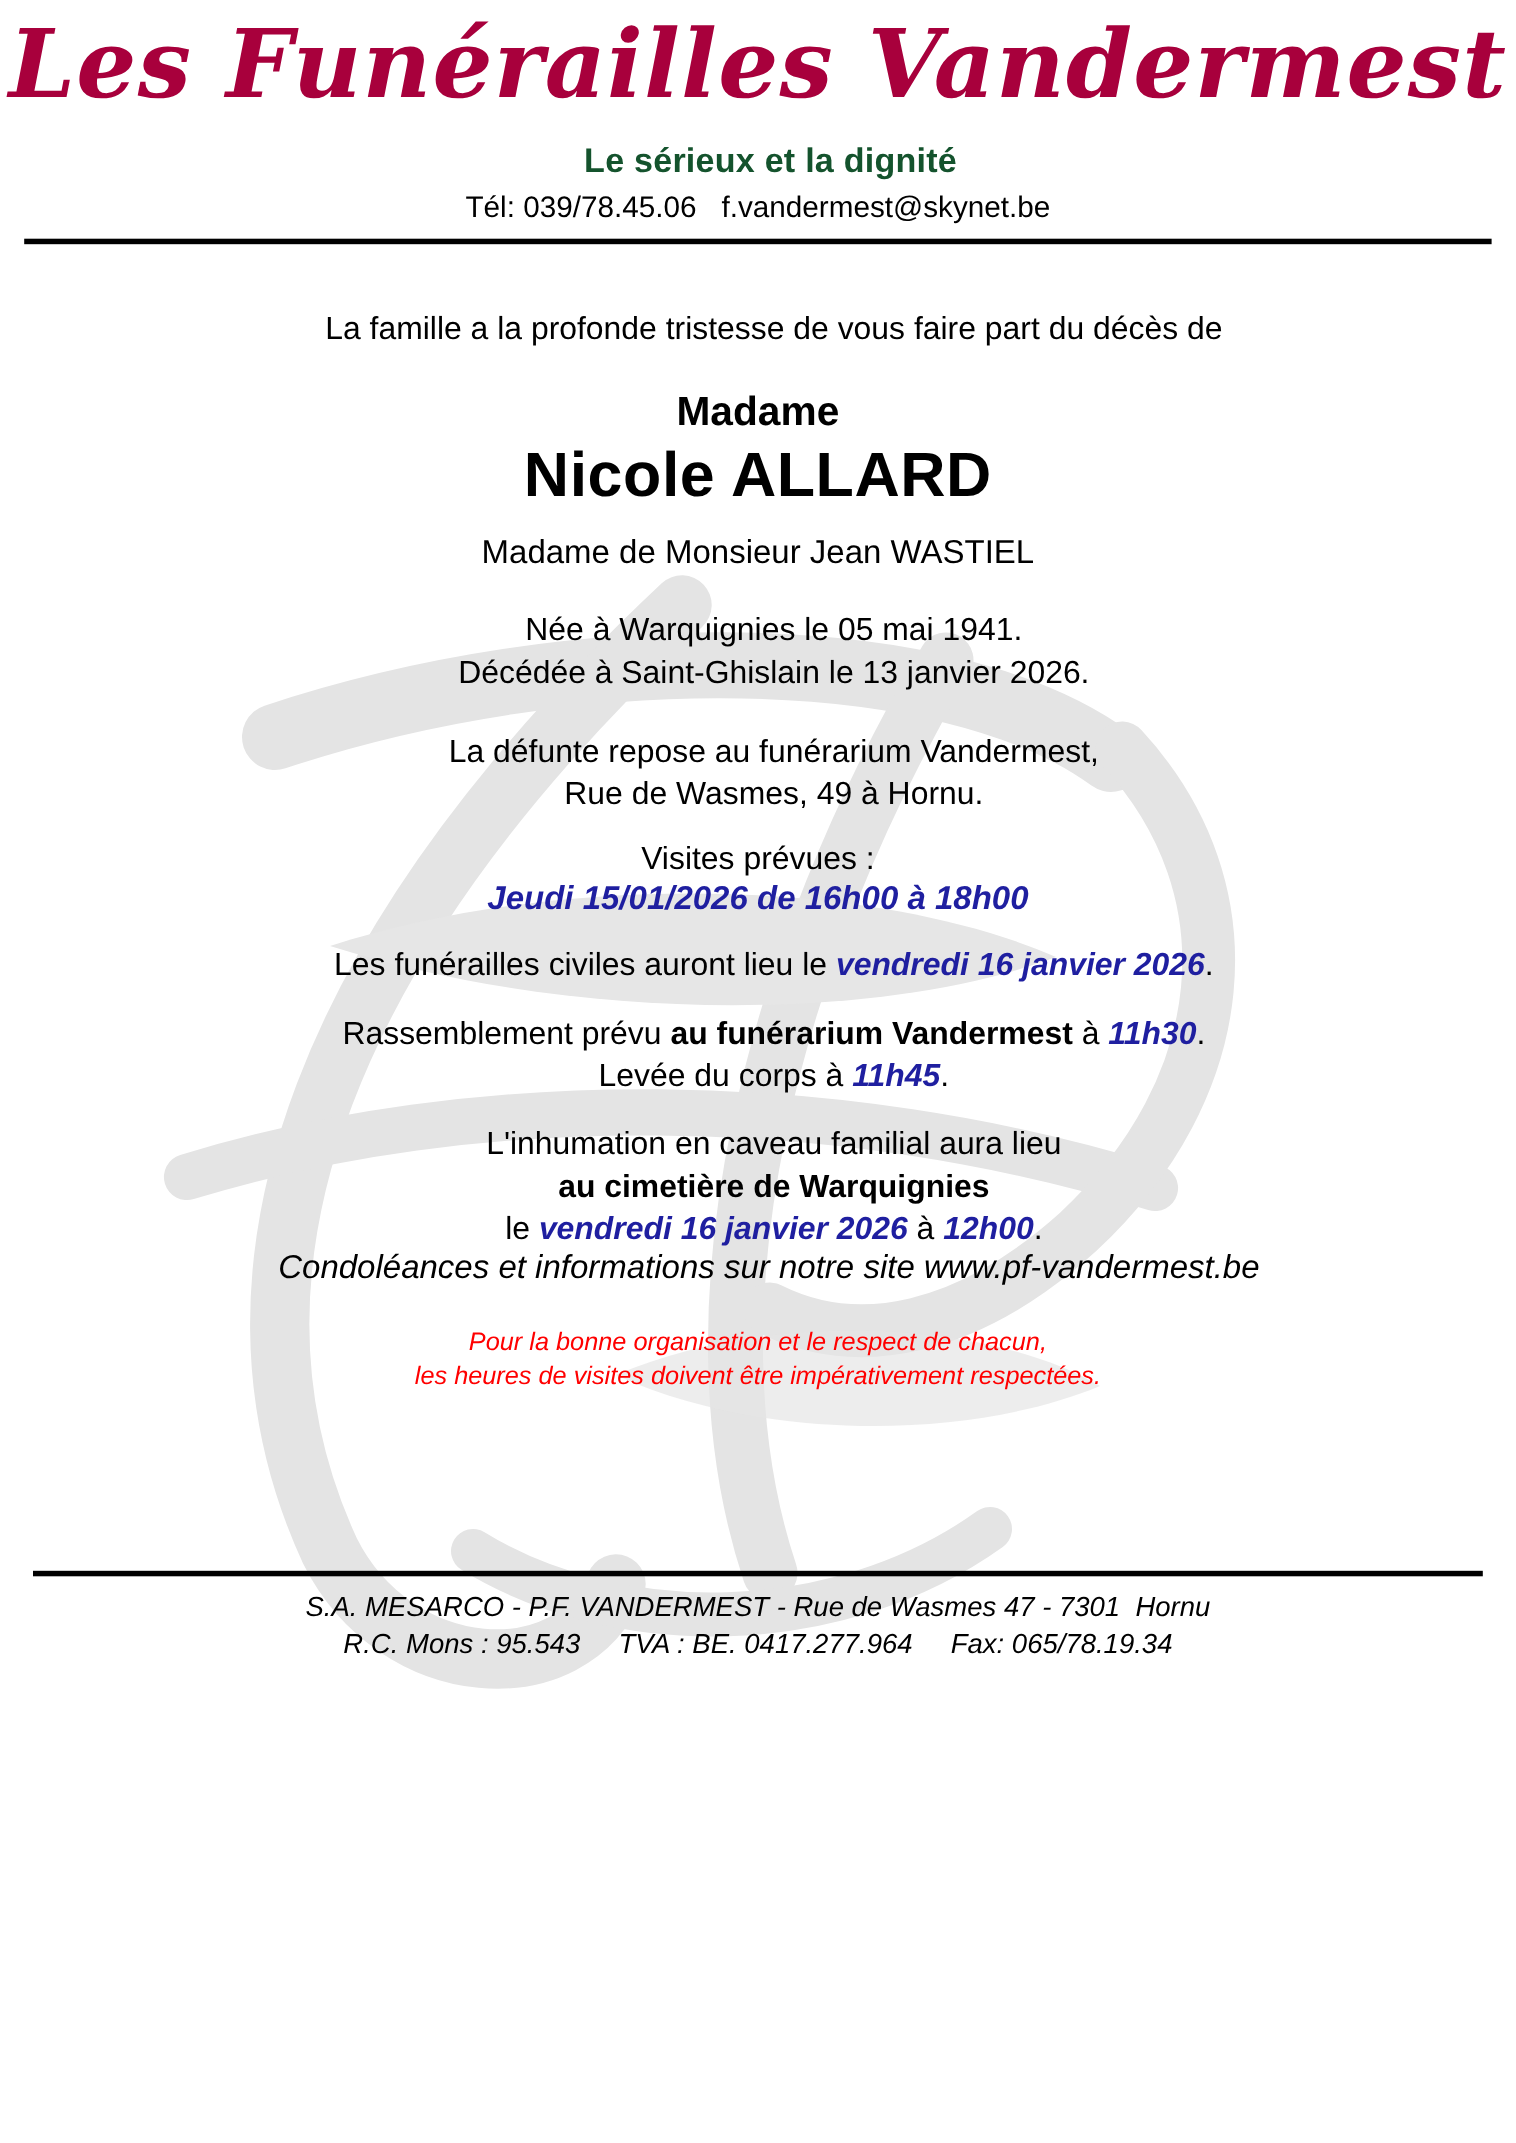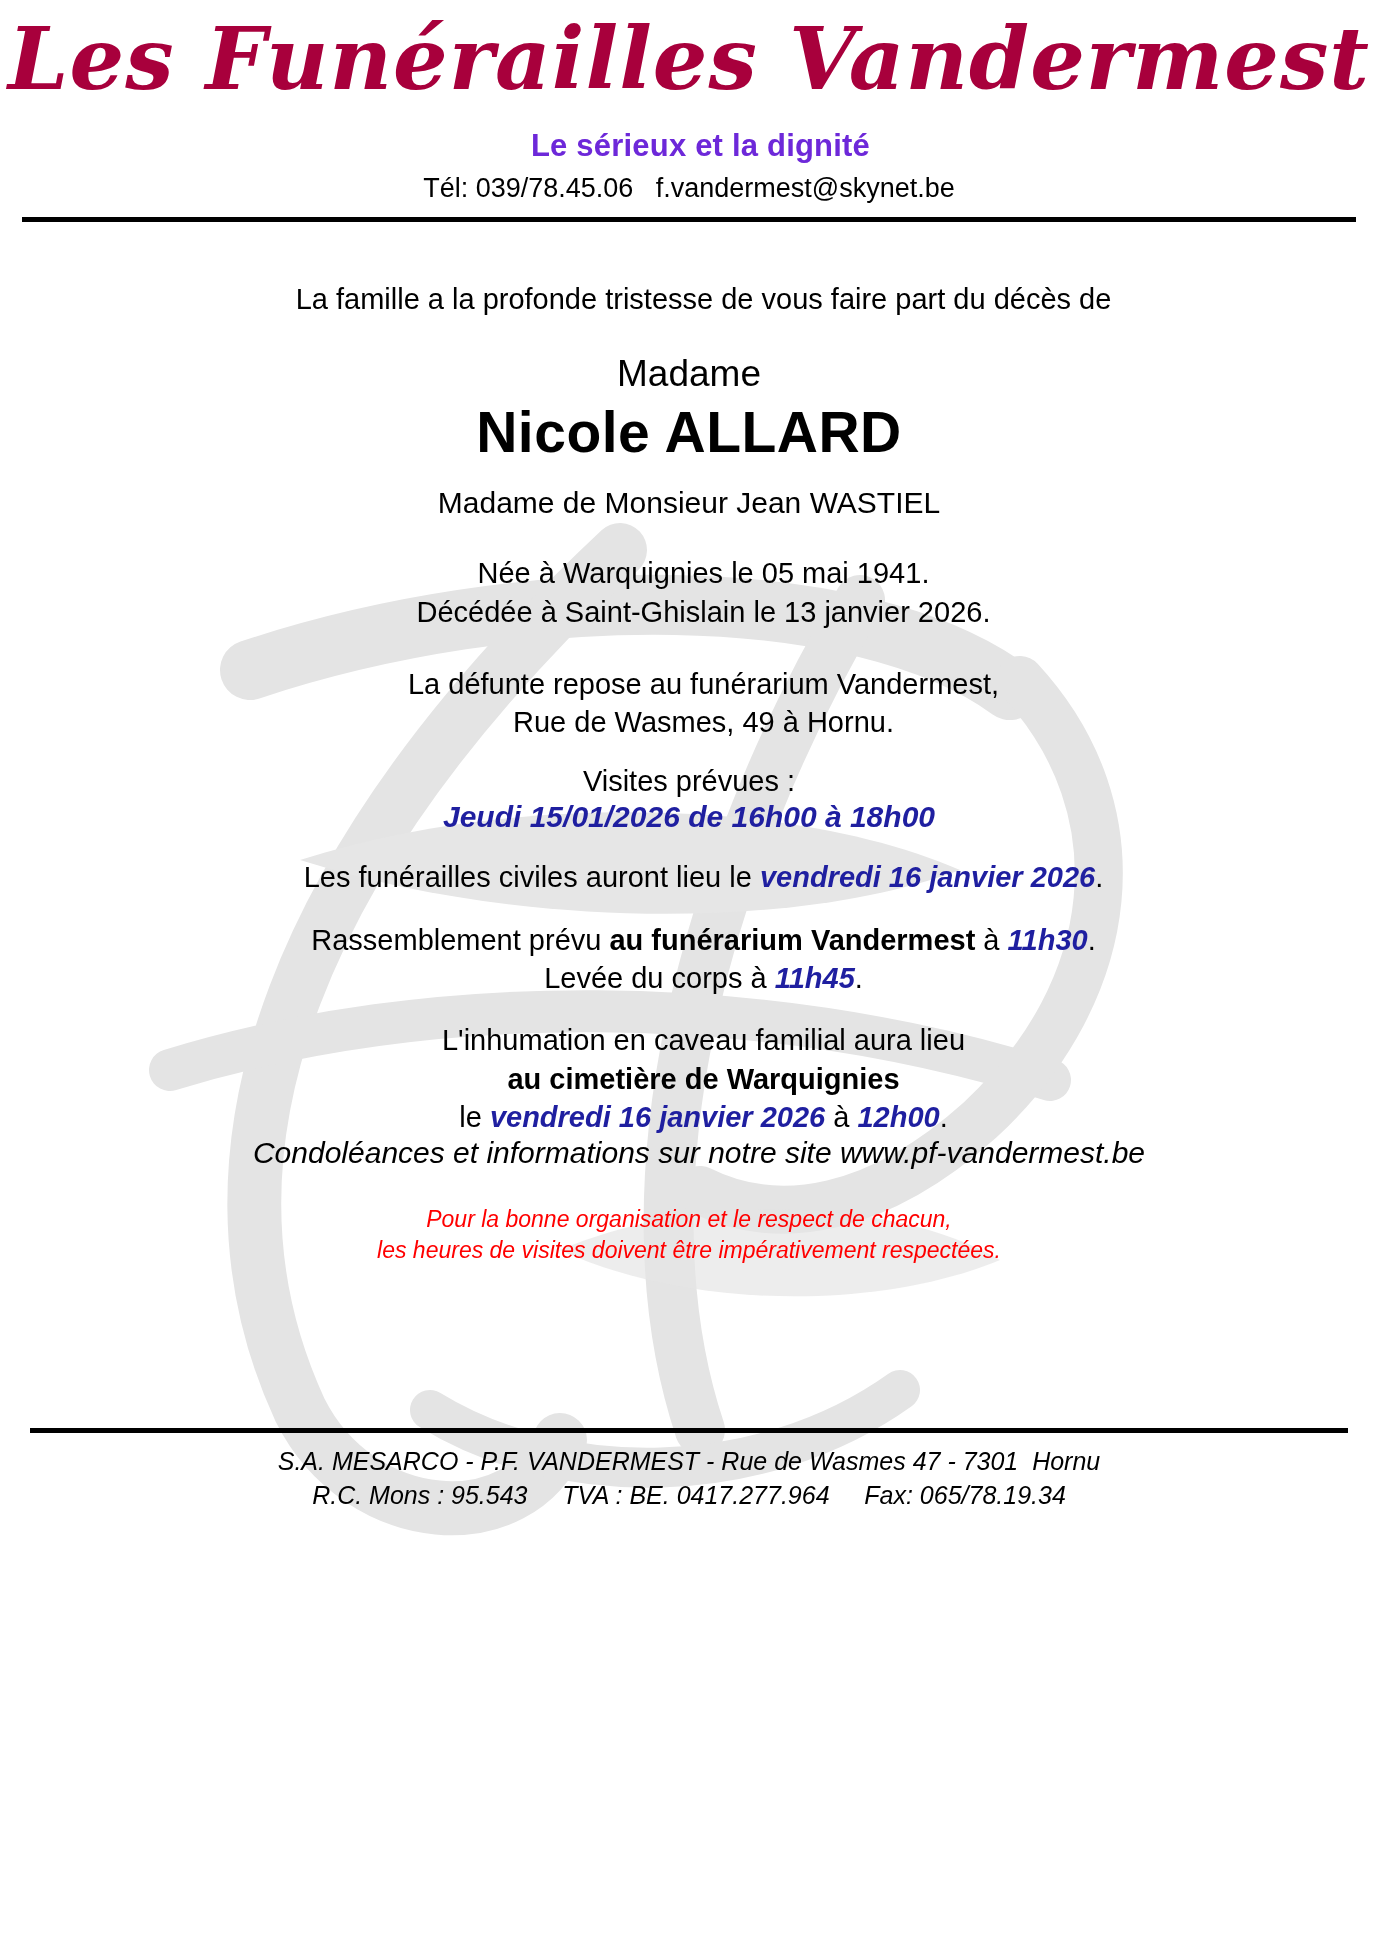--- a/index.html
+++ b/index.html
@@ -44,21 +44,21 @@
     font-style: italic;
     font-weight: 700;
     font-size: 86px;
     line-height: 1.05;
     letter-spacing: 1px;
     padding-top: 14px;
     white-space: nowrap;
   }
   .tagline {
     text-align: center;
-    color: #6d28d9;
+    color: #14532d;
     font-weight: 700;
     font-size: 31px;
     margin-top: 24px;
     letter-spacing: 0.2px;
     padding-left: 23px;
   }
   .contact {
     text-align: center;
     color: #000000;
     font-size: 27px;
@@ -81,21 +81,21 @@
     line-height: 1.32;
     color: #000;
     padding-left: 29px;
   }
   .gap-md { margin-top: 34px; }
   .gap-lg { margin-top: 24px; }
   .gap-xl { margin-top: 58px; }
 
   .madame {
     font-size: 37px;
-    font-weight: 400;
+    font-weight: 700;
   }
   .deceased-name {
     font-size: 57px;
     font-weight: 700;
     letter-spacing: 0.5px;
     margin-top: 6px;
     line-height: 1.12;
   }
   .spouse {
     font-size: 30px;

